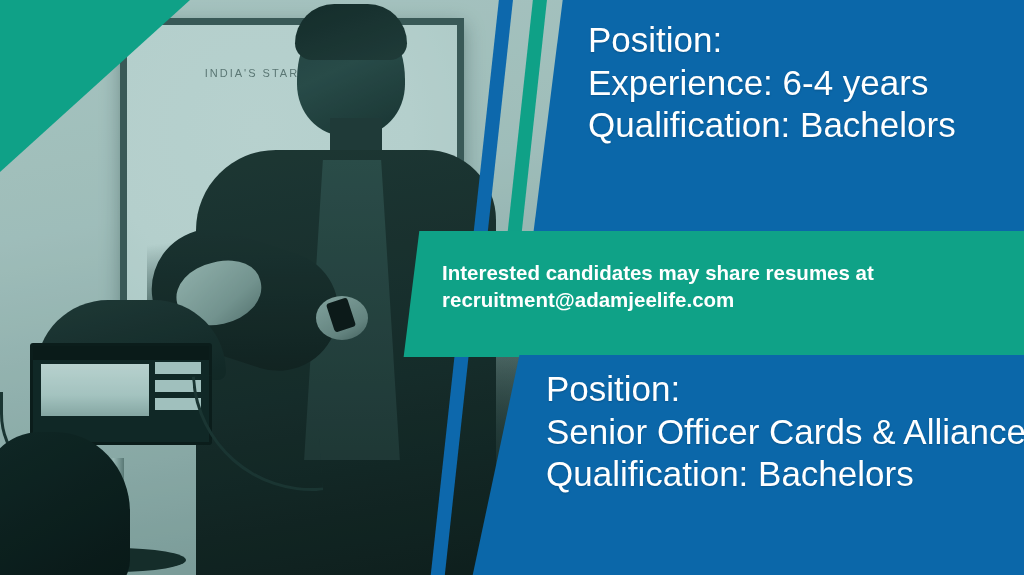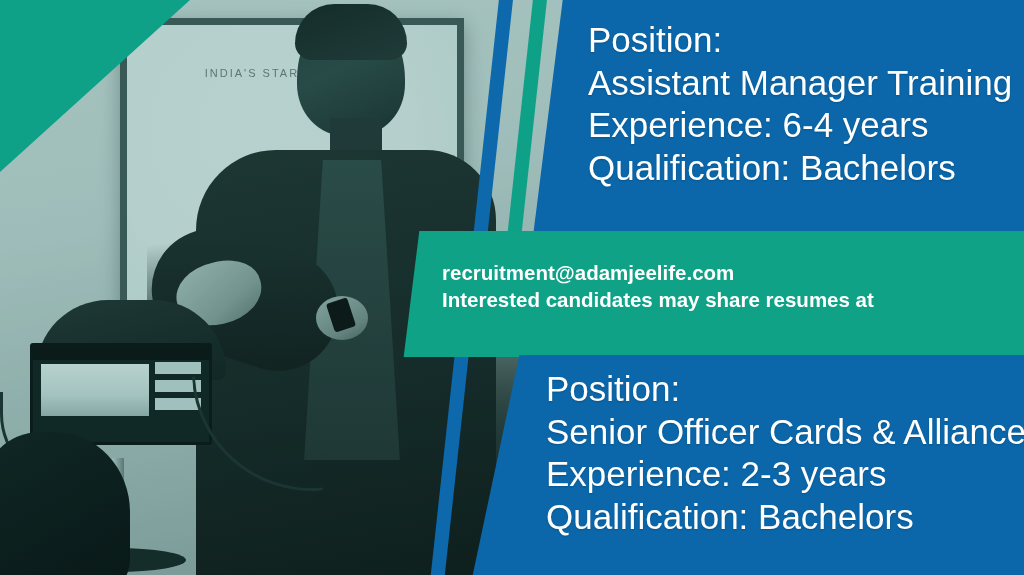--- a/index.html
+++ b/index.html
@@ -353,48 +353,42 @@
   <div class="stripe stripe-blue-top"></div>
   <div class="stripe stripe-teal-top"></div>
   <div class="stripe stripe-blue-bot"></div>
 
   <div class="panel-top">
     <div class="panel-top-inner">
       <div class="line">
         <span class="t-label">Position:</span>
       </div>
       <div class="line">
-        <span class="t-value">Assistant Manager Training</span>
-      </div>
-      <div class="line">
         <span class="t-label">Experience:</span><span>&nbsp;</span><span class="t-value">6-4 years</span>
       </div>
       <div class="line">
         <span class="t-label">Qualification:</span><span>&nbsp;</span><span class="t-value">Bachelors</span>
       </div>
     </div>
   </div>
 
   <div class="panel-mid">
     <div class="panel-mid-inner">
+      <div class="line">Interested candidates may share resumes at</div>
       <div class="line">recruitment@adamjeelife.com</div>
-      <div class="line">Interested candidates may share resumes at</div>
     </div>
   </div>
 
   <div class="panel-bot">
     <div class="panel-bot-inner">
       <div class="line">
         <span class="t-label">Position:</span>
       </div>
       <div class="line">
         <span class="t-value">Senior Officer Cards &amp; Alliances</span>
       </div>
       <div class="line">
-        <span class="t-label">Experience:</span><span>&nbsp;</span><span class="t-value">2-3 years</span>
-      </div>
-      <div class="line">
         <span class="t-label">Qualification:</span><span>&nbsp;</span><span class="t-value">Bachelors</span>
       </div>
     </div>
   </div>
 
 </div>
 
 </body></html>

